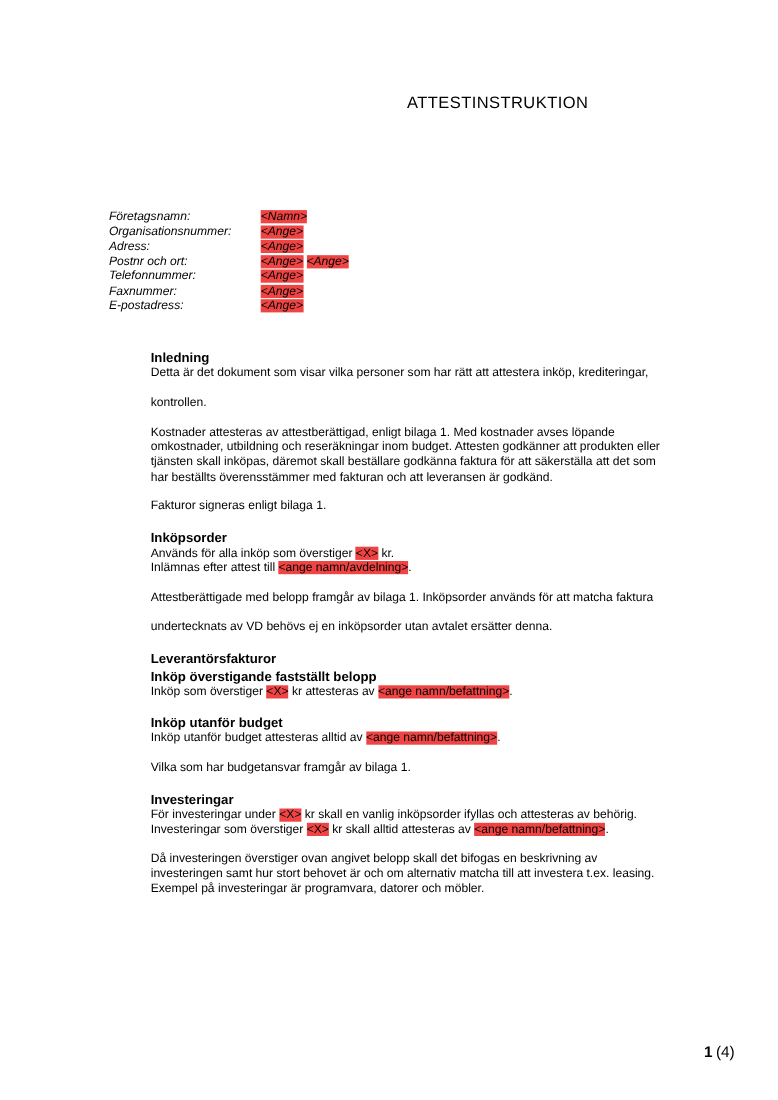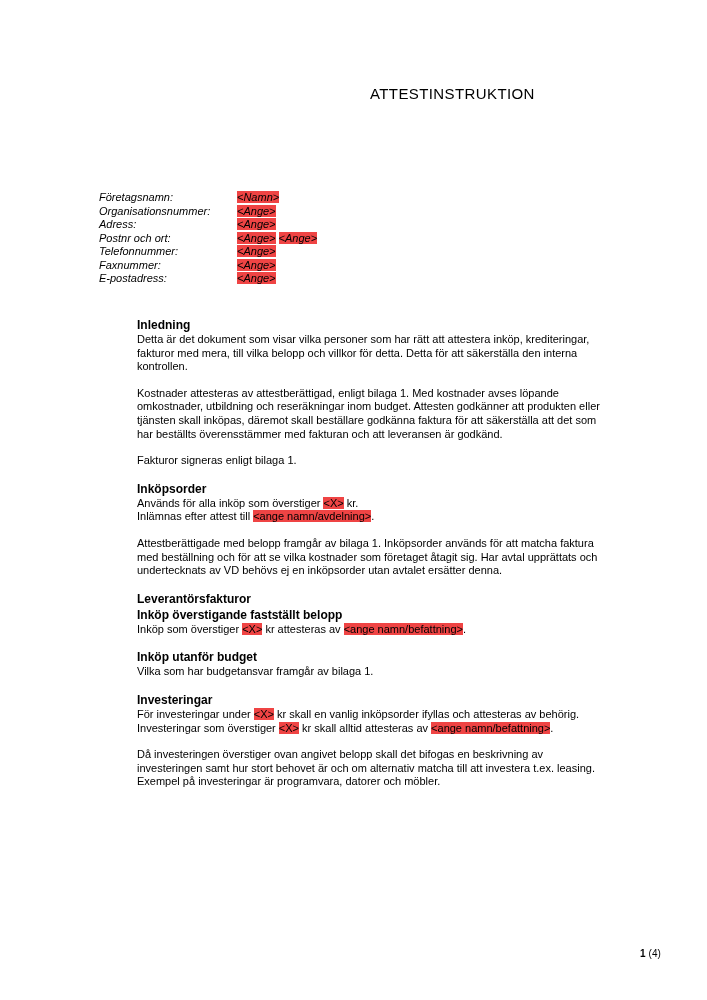--- a/index.html
+++ b/index.html
@@ -69,21 +69,21 @@
     margin: 0 0 13px 0;
     white-space: nowrap;
   }
   .hl {
     background: #ef4444;
   }
   .footer {
     position: absolute;
     left: 640px;
     top: 948px;
-    font-size: 10px;
+    font-size: 14px;
     white-space: nowrap;
   }
   .footer .num { font-weight: bold; }
   .footer .total { font-weight: normal; margin-left: 3px; }
 </style>
 </head>
 <body>
 
 <div class="doc-title">ATTESTINSTRUKTION</div>
 
@@ -116,38 +116,39 @@
       <div class="row">
         <span class="label">E-postadress:</span>
         <span><span class="hl">&lt;Ange&gt;</span></span>
       </div>
     </div>
 </div>
 
 <div class="doc-body">
     <section>
       <h2>Inledning</h2>
-      <p><span>Detta är det dokument som visar vilka personer som har rätt att attestera inköp, krediteringar,</span><br><span>fakturor med mera, till vilka belopp och villkor för detta. Detta för att säkerställa den interna</span><br><span>kontrollen.</span></p>
+      <p><span>Detta är det dokument som visar vilka personer som har rätt att attestera inköp, krediteringar,</span><br><br><span>kontrollen.</span></p>
       <p><span>Kostnader attesteras av attestberättigad, enligt bilaga 1. Med kostnader avses löpande</span><br><span>omkostnader, utbildning och reseräkningar inom budget. Attesten godkänner att produkten eller</span><br><span>tjänsten skall inköpas, däremot skall beställare godkänna faktura för att säkerställa att det som</span><br><span>har beställts överensstämmer med fakturan och att leveransen är godkänd.</span></p>
       <p><span>Fakturor signeras enligt bilaga 1.</span></p>
     </section>
     <section>
       <h2>Inköpsorder</h2>
       <p><span>Används för alla inköp som överstiger </span><span class="hl">&lt;X&gt;</span><span> kr.</span><br><span>Inlämnas efter attest till </span><span class="hl">&lt;ange namn/avdelning&gt;</span><span>.</span></p>
-      <p><span>Attestberättigade med belopp framgår av bilaga 1. Inköpsorder används för att matcha faktura</span><br><span>med beställning och för att se vilka kostnader som företaget åtagit sig. Har avtal upprättats och</span><br><span>undertecknats av VD behövs ej en inköpsorder utan avtalet ersätter denna.</span></p>
+      <p><span>Attestberättigade med belopp framgår av bilaga 1. Inköpsorder används för att matcha faktura</span><br><br><span>undertecknats av VD behövs ej en inköpsorder utan avtalet ersätter denna.</span></p>
     </section>
     <section>
       <h2>Leverantörsfakturor</h2>
     </section>
     <section>
       <h2>Inköp överstigande fastställt belopp</h2>
       <p><span>Inköp som överstiger </span><span class="hl">&lt;X&gt;</span><span> kr attesteras av </span><span class="hl">&lt;ange namn/befattning&gt;</span><span>.</span></p>
     </section>
     <section>
       <h2>Inköp utanför budget</h2>
+      <p><span>Inköp utanför budget attesteras alltid av </span><span class="hl">&lt;ange namn/befattning&gt;</span><span>.</span></p>
       <p><span>Vilka som har budgetansvar framgår av bilaga 1.</span></p>
     </section>
     <section>
       <h2>Investeringar</h2>
       <p><span>För investeringar under </span><span class="hl">&lt;X&gt;</span><span> kr skall en vanlig inköpsorder ifyllas och attesteras av behörig.</span><br><span>Investeringar som överstiger </span><span class="hl">&lt;X&gt;</span><span> kr skall alltid attesteras av </span><span class="hl">&lt;ange namn/befattning&gt;</span><span>.</span></p>
       <p><span>Då investeringen överstiger ovan angivet belopp skall det bifogas en beskrivning av</span><br><span>investeringen samt hur stort behovet är och om alternativ matcha till att investera t.ex. leasing.</span><br><span>Exempel på investeringar är programvara, datorer och möbler.</span></p>
     </section>
   </div>
 
 <div class="footer">

